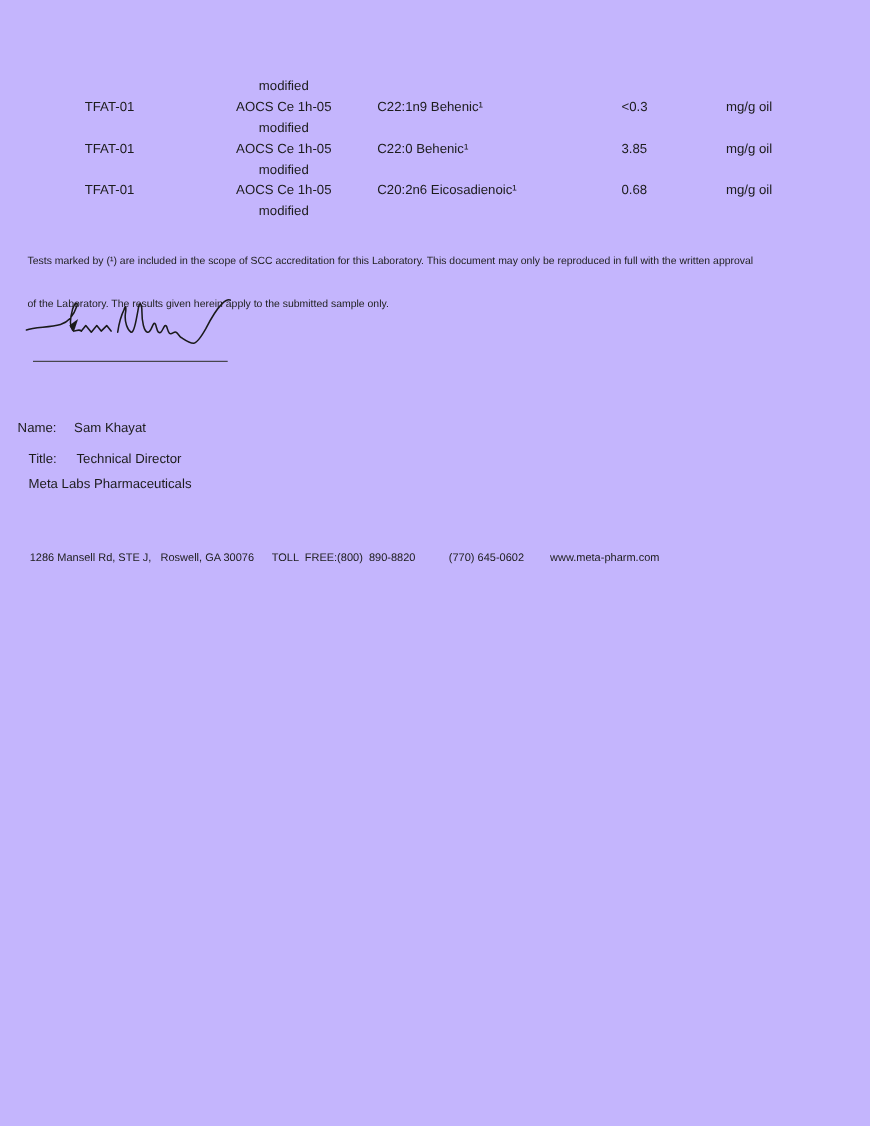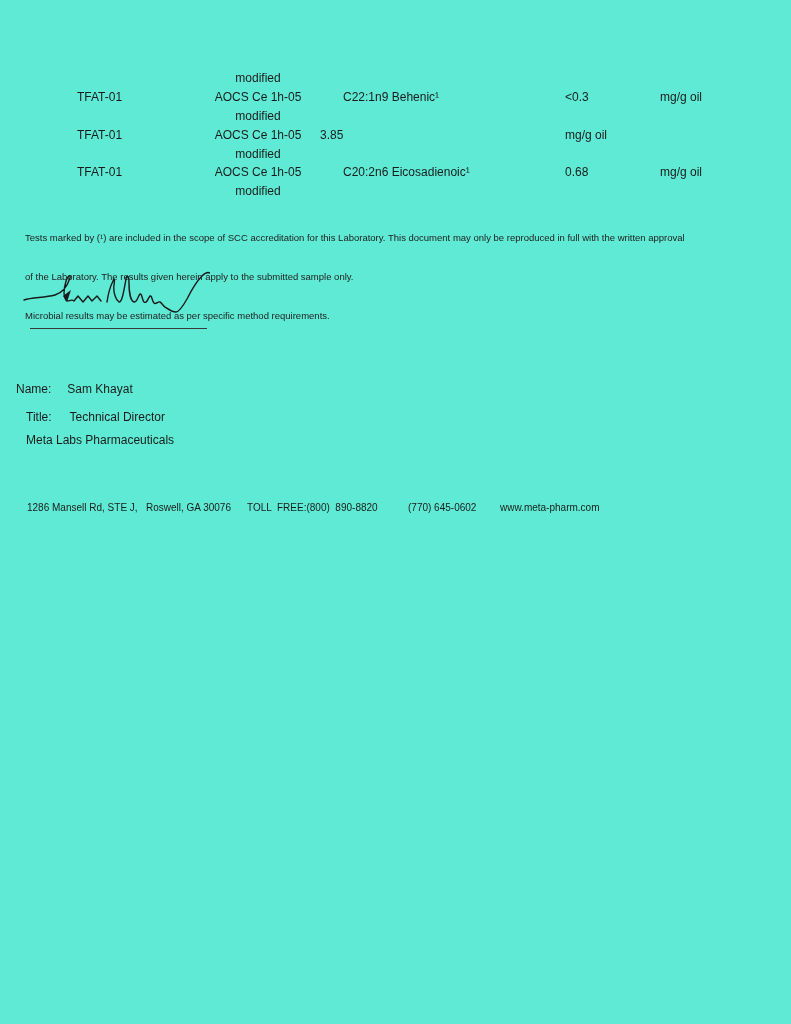--- a/index.html
+++ b/index.html
@@ -1,20 +1,20 @@
 <!DOCTYPE html>
 <html><head>
 <meta charset="utf-8">
 <style>
   html,body { margin:0; padding:0; background:#e9e9e9; }
   .page {
     position:relative;
     width:791px; height:1024px;
     margin:0 auto;
-    background:#5eead4;
+    background:#c4b5fd;
     font-family:"Liberation Sans", sans-serif;
     color:#1c1c1c;
     overflow:hidden;
   }
 
   
   .lab-table { position:absolute; top:69px; left:0; right:0; padding-left:77px; }
   .trow-line {
     display:grid;
     grid-template-columns:119px 124px 245px 95px auto;
@@ -84,20 +84,21 @@
       <div class="cell"></div>
       <div class="cell c-method">modified</div>
       <div class="cell c-analyte"></div>
       <div class="cell"></div>
       <div class="cell"></div>
     </div>
 
     <div class="trow-line">
       <div class="cell">TFAT-01</div>
       <div class="cell c-method">AOCS Ce 1h-05</div>
+      <div class="cell c-analyte">C22:0 Behenic¹</div>
       <div class="cell">3.85</div>
       <div class="cell">mg/g oil</div>
     </div>
     <div class="trow-line">
       <div class="cell"></div>
       <div class="cell c-method">modified</div>
       <div class="cell c-analyte"></div>
       <div class="cell"></div>
       <div class="cell"></div>
     </div>
@@ -114,21 +115,20 @@
       <div class="cell c-method">modified</div>
       <div class="cell c-analyte"></div>
       <div class="cell"></div>
       <div class="cell"></div>
     </div>
   </div>
 
   <div class="footnote">
     <div>Tests marked by (¹) are included in the scope of SCC accreditation for this Laboratory. This document may only be reproduced in full with the written approval</div>
     <div>of the Laboratory. The results given herein apply to the submitted sample only.</div>
-    <div>Microbial results may be estimated as per specific method requirements.</div>
   </div>
 
   <svg class="signature-svg" width="190" height="62" viewBox="0 0 190 62">
     <path d="M4,40 C12,37 24,38 35,35 C42,33 47,27 50,18 C51,14 48,15 46,21
              C44,28 43,36 46,40 C48,43 51,38 54,41 L58,36 L63,42 L68,36 L72,41 L77,36 L81,41" fill="none" stroke="#1a1a1a" stroke-width="1.4" stroke-linecap="round" stroke-linejoin="round"></path>
     <path d="M43,36 L51,30 L47,42 Z" fill="#1a1a1a" stroke="none"></path>
     <path d="M87,42 C88,35 90,27 93,21 C94,17 95,19 94,25 C93,33 96,40 99,42
              C102,43 104,30 106,19 C107,14 109,16 109,23 C109,33 111,41 114,42
              C117,43 118,36 120,34 C122,33 122,40 124,42 C127,44 128,38 130,36
              C132,35 132,41 134,43 C136,45 138,41 140,42 C142,43 143,46 145,47

